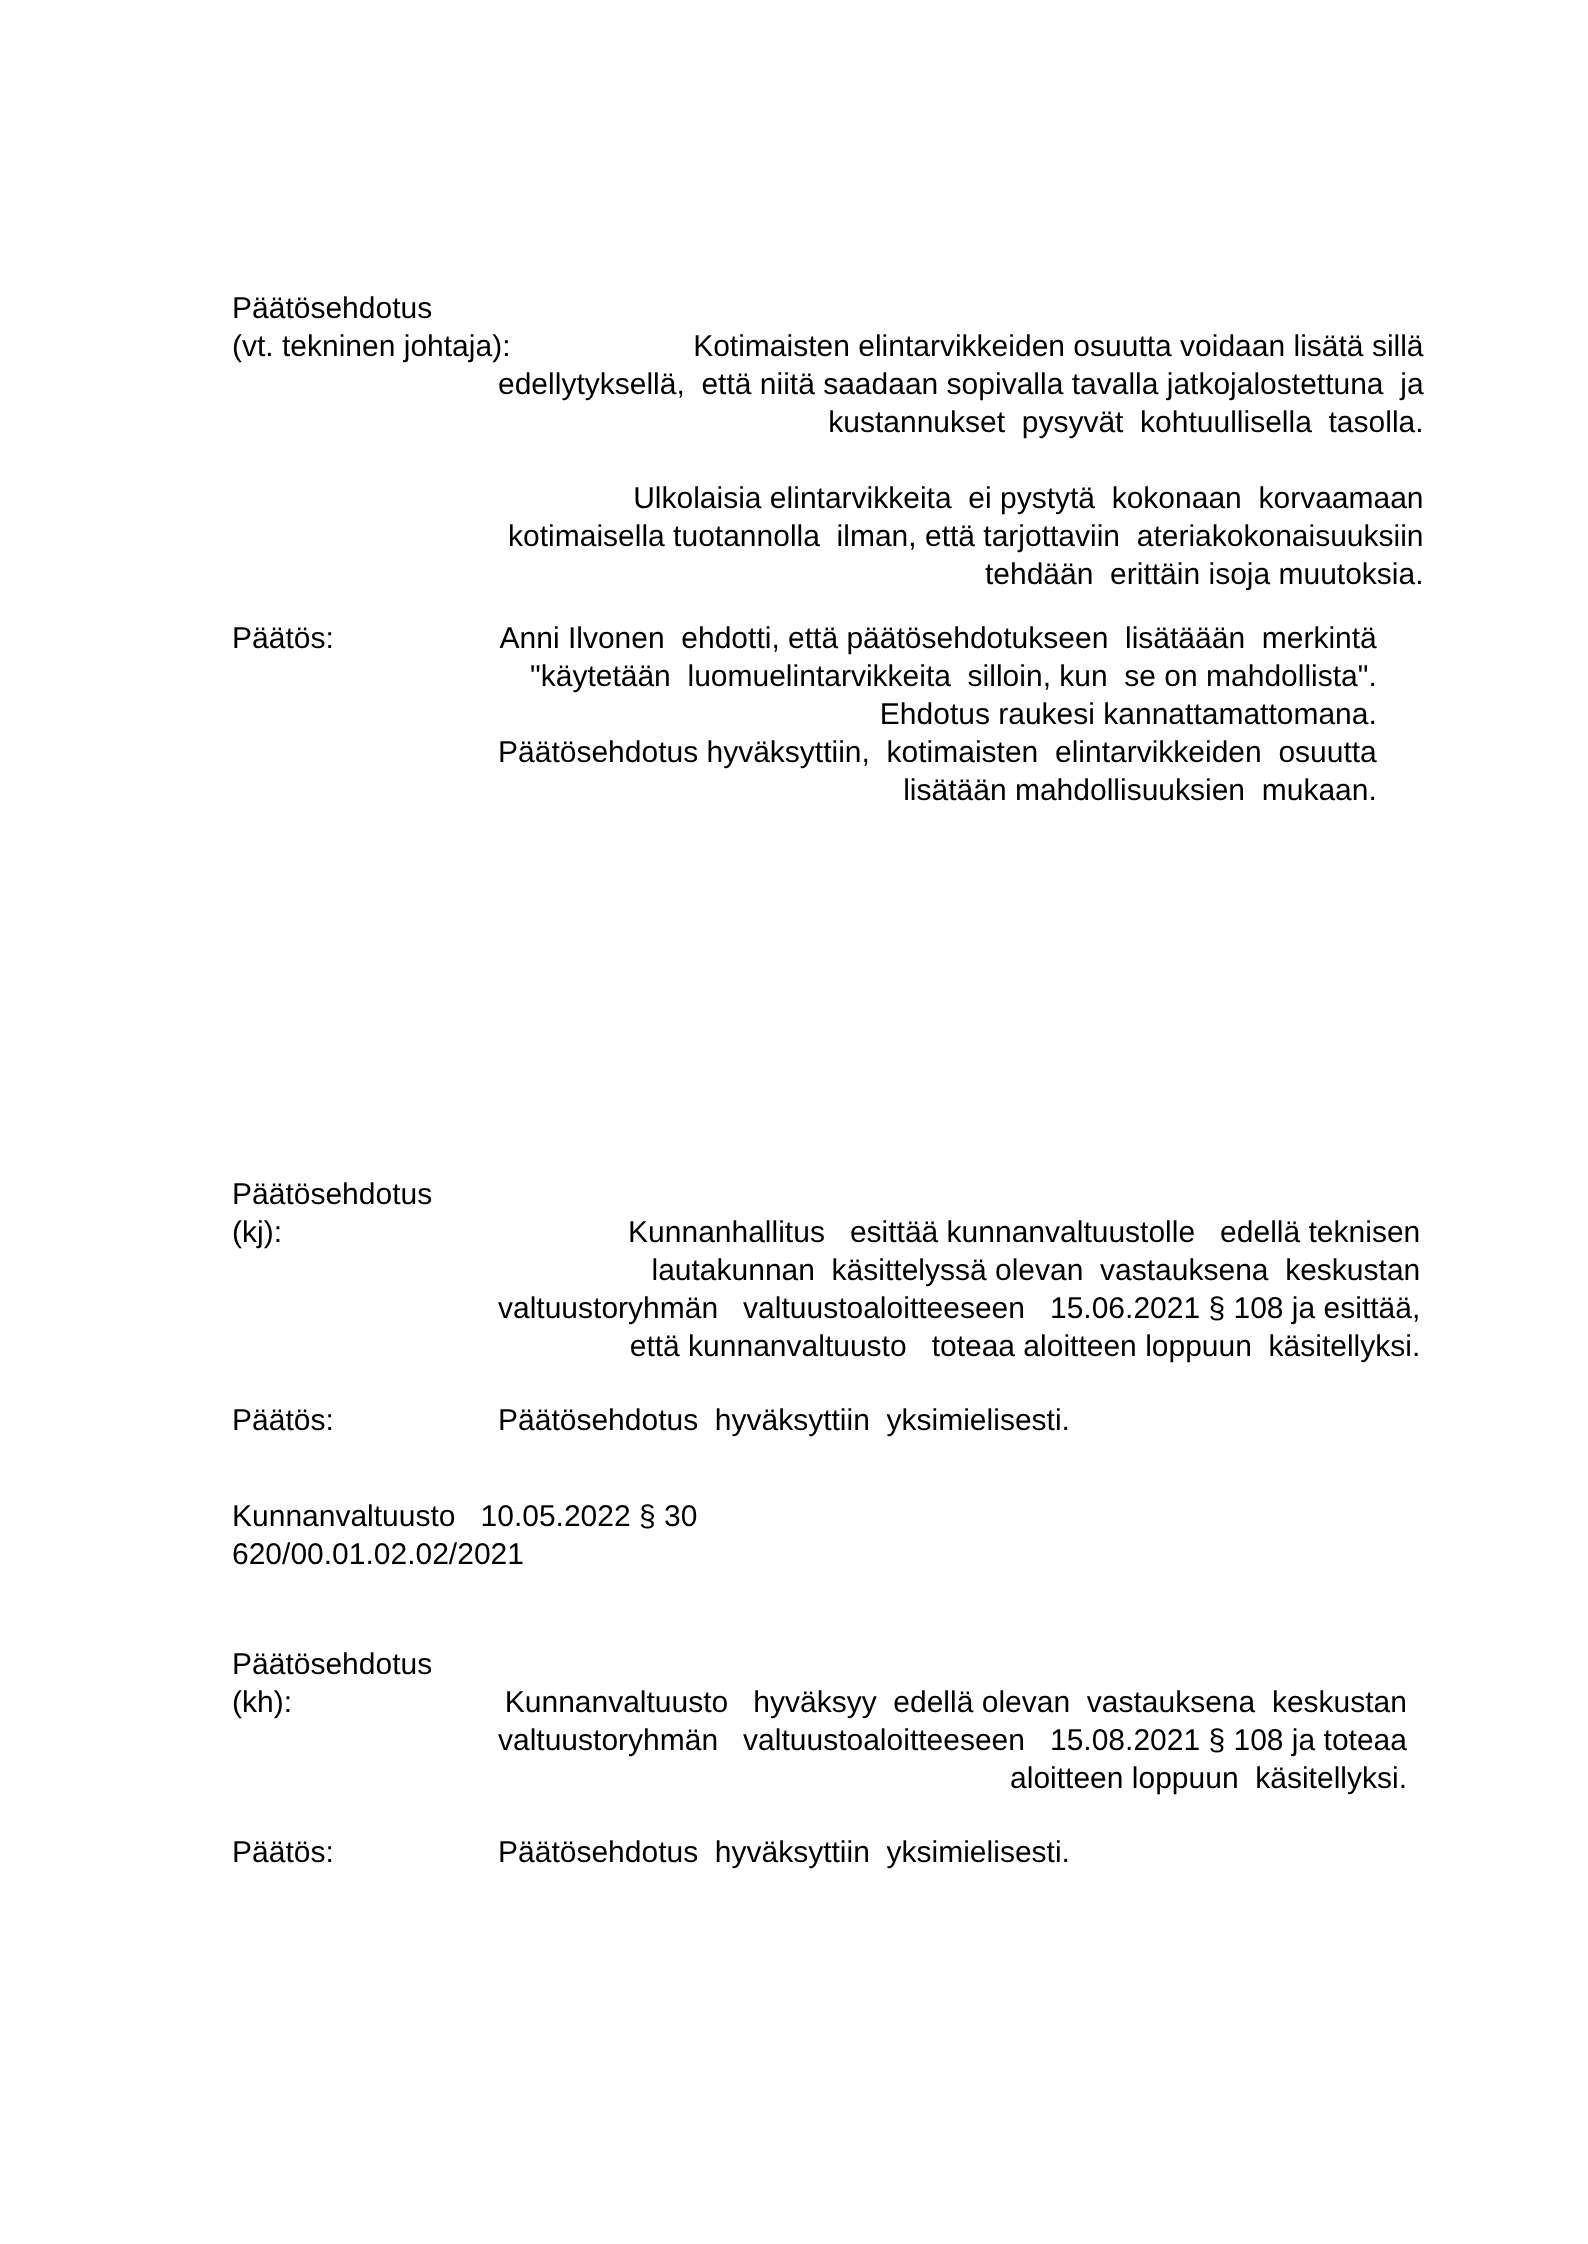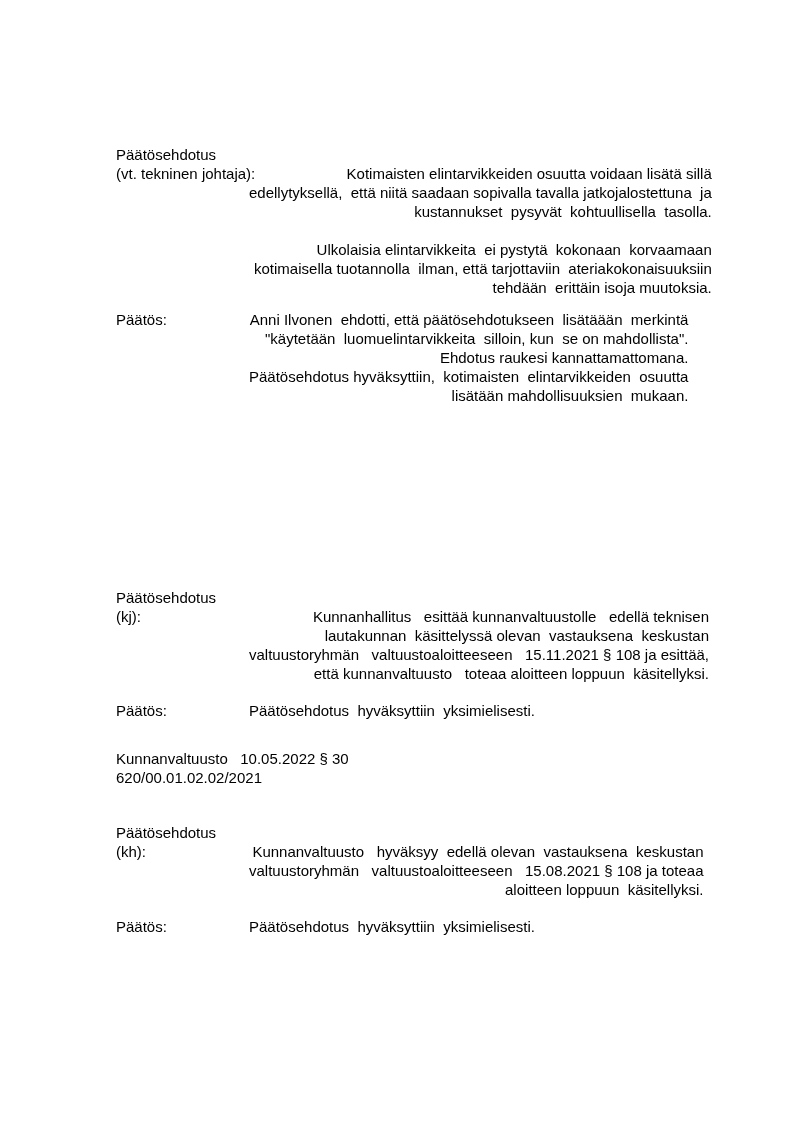--- a/index.html
+++ b/index.html
@@ -46,21 +46,21 @@
 Ehdotus raukesi kannattamattomana.
 Päätösehdotus hyväksyttiin,  kotimaisten  elintarvikkeiden  osuutta
 lisätään mahdollisuuksien  mukaan.</div>
 
 
 
   <div class="abs label-col" style="top:588px">Päätösehdotus
 (kj):</div>
   <div class="abs body-col" style="top:607px">Kunnanhallitus   esittää kunnanvaltuustolle   edellä teknisen
 lautakunnan  käsittelyssä olevan  vastauksena  keskustan
-valtuustoryhmän   valtuustoaloitteeseen   15.11.2021 § 108 ja esittää,
+valtuustoryhmän   valtuustoaloitteeseen   15.06.2021 § 108 ja esittää,
 että kunnanvaltuusto   toteaa aloitteen loppuun  käsitellyksi.</div>
 
   <div class="abs label-col" style="top:701px">Päätös:</div>
   <div class="abs body-col" style="top:701px">Päätösehdotus  hyväksyttiin  yksimielisesti.</div>
 
   <div class="abs label-col" style="top:749px">Kunnanvaltuusto   10.05.2022 § 30
 620/00.01.02.02/2021</div>
 
   <div class="abs label-col" style="top:823px">Päätösehdotus
 (kh):</div>

